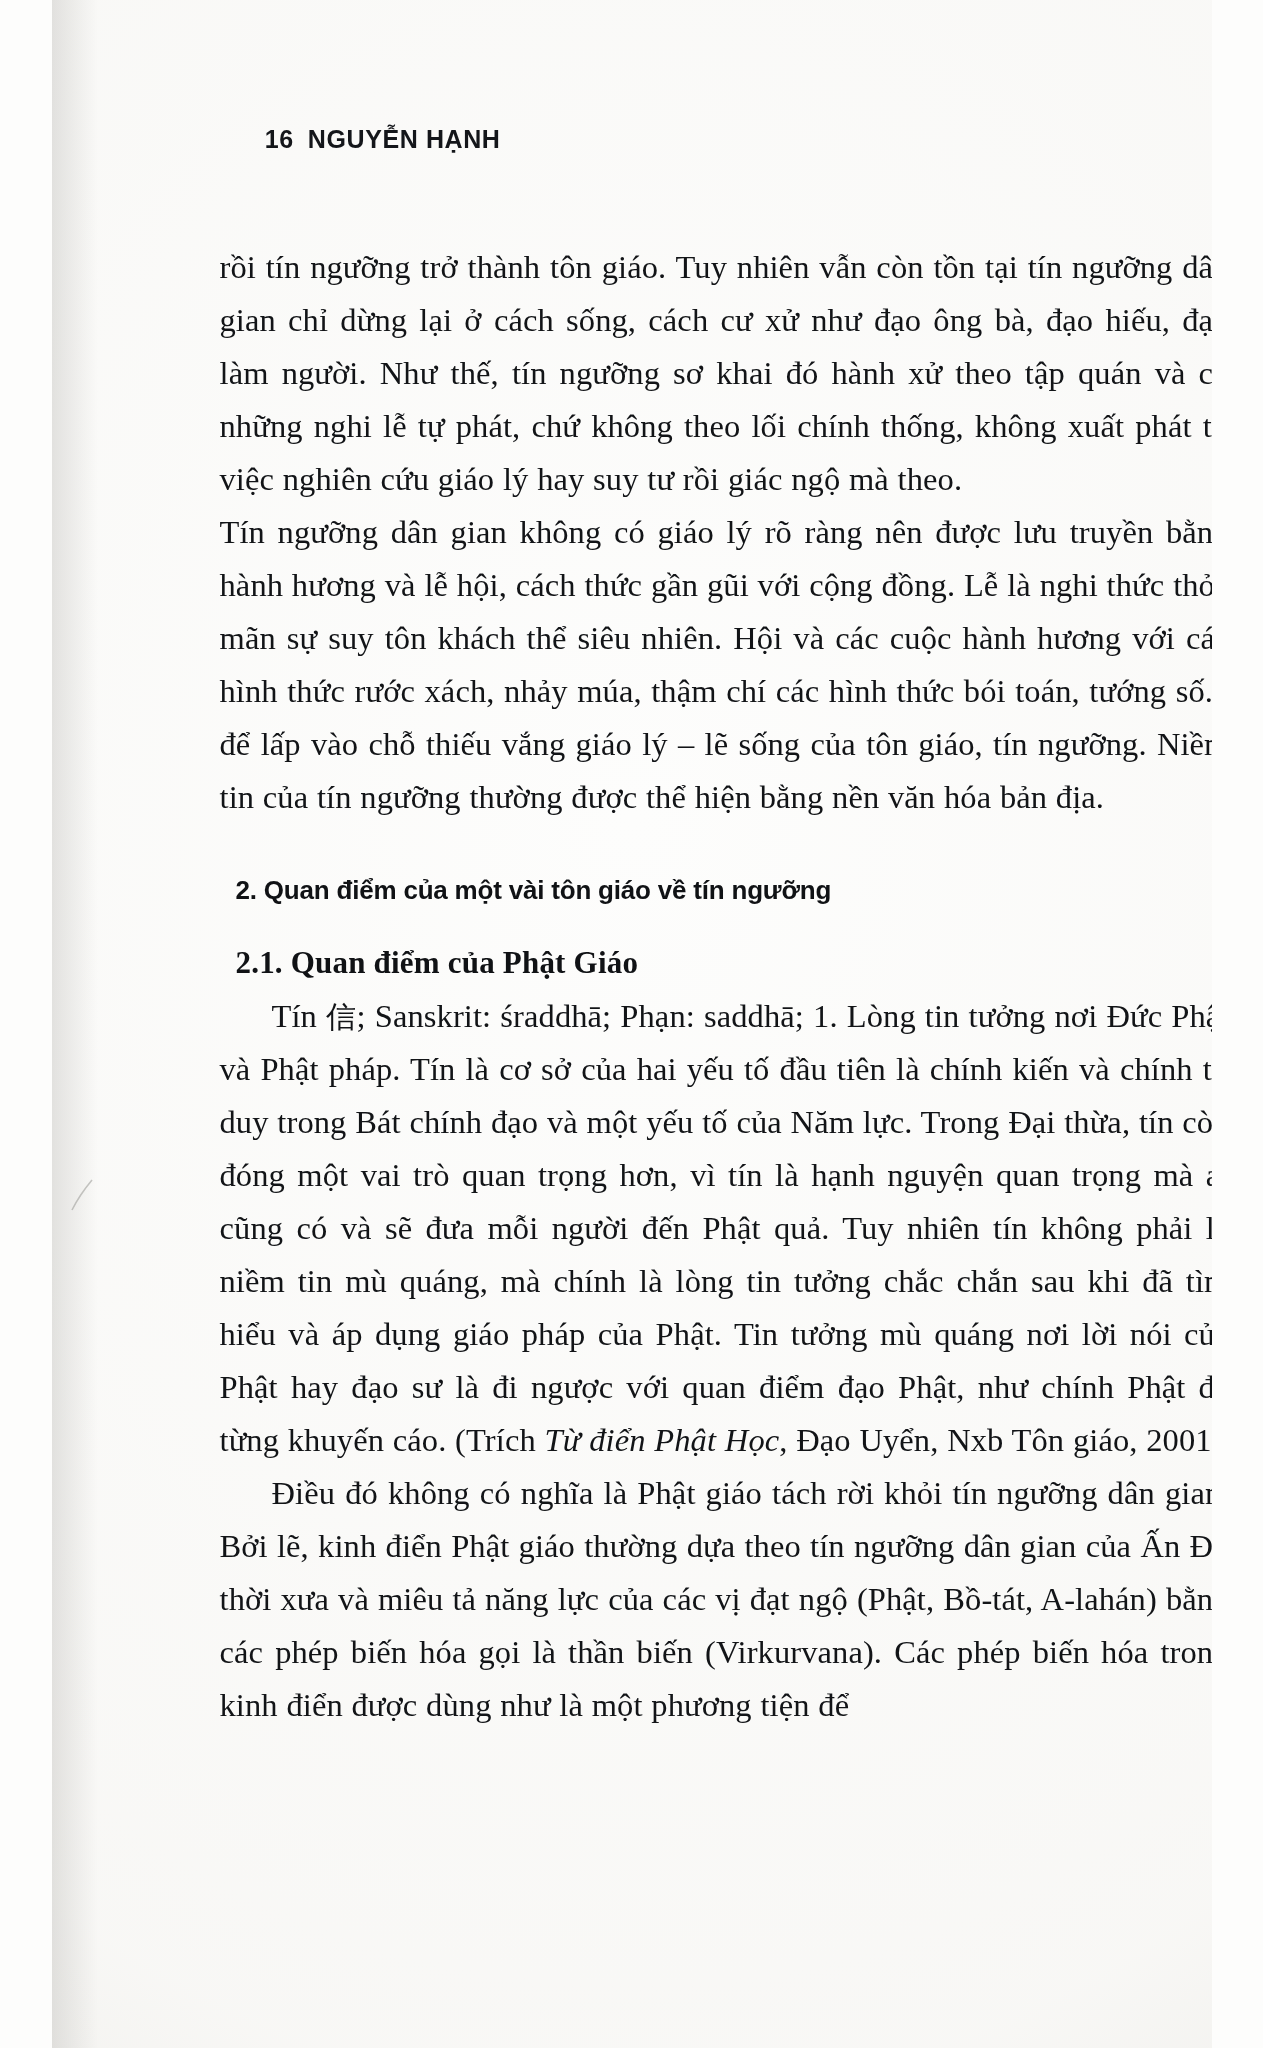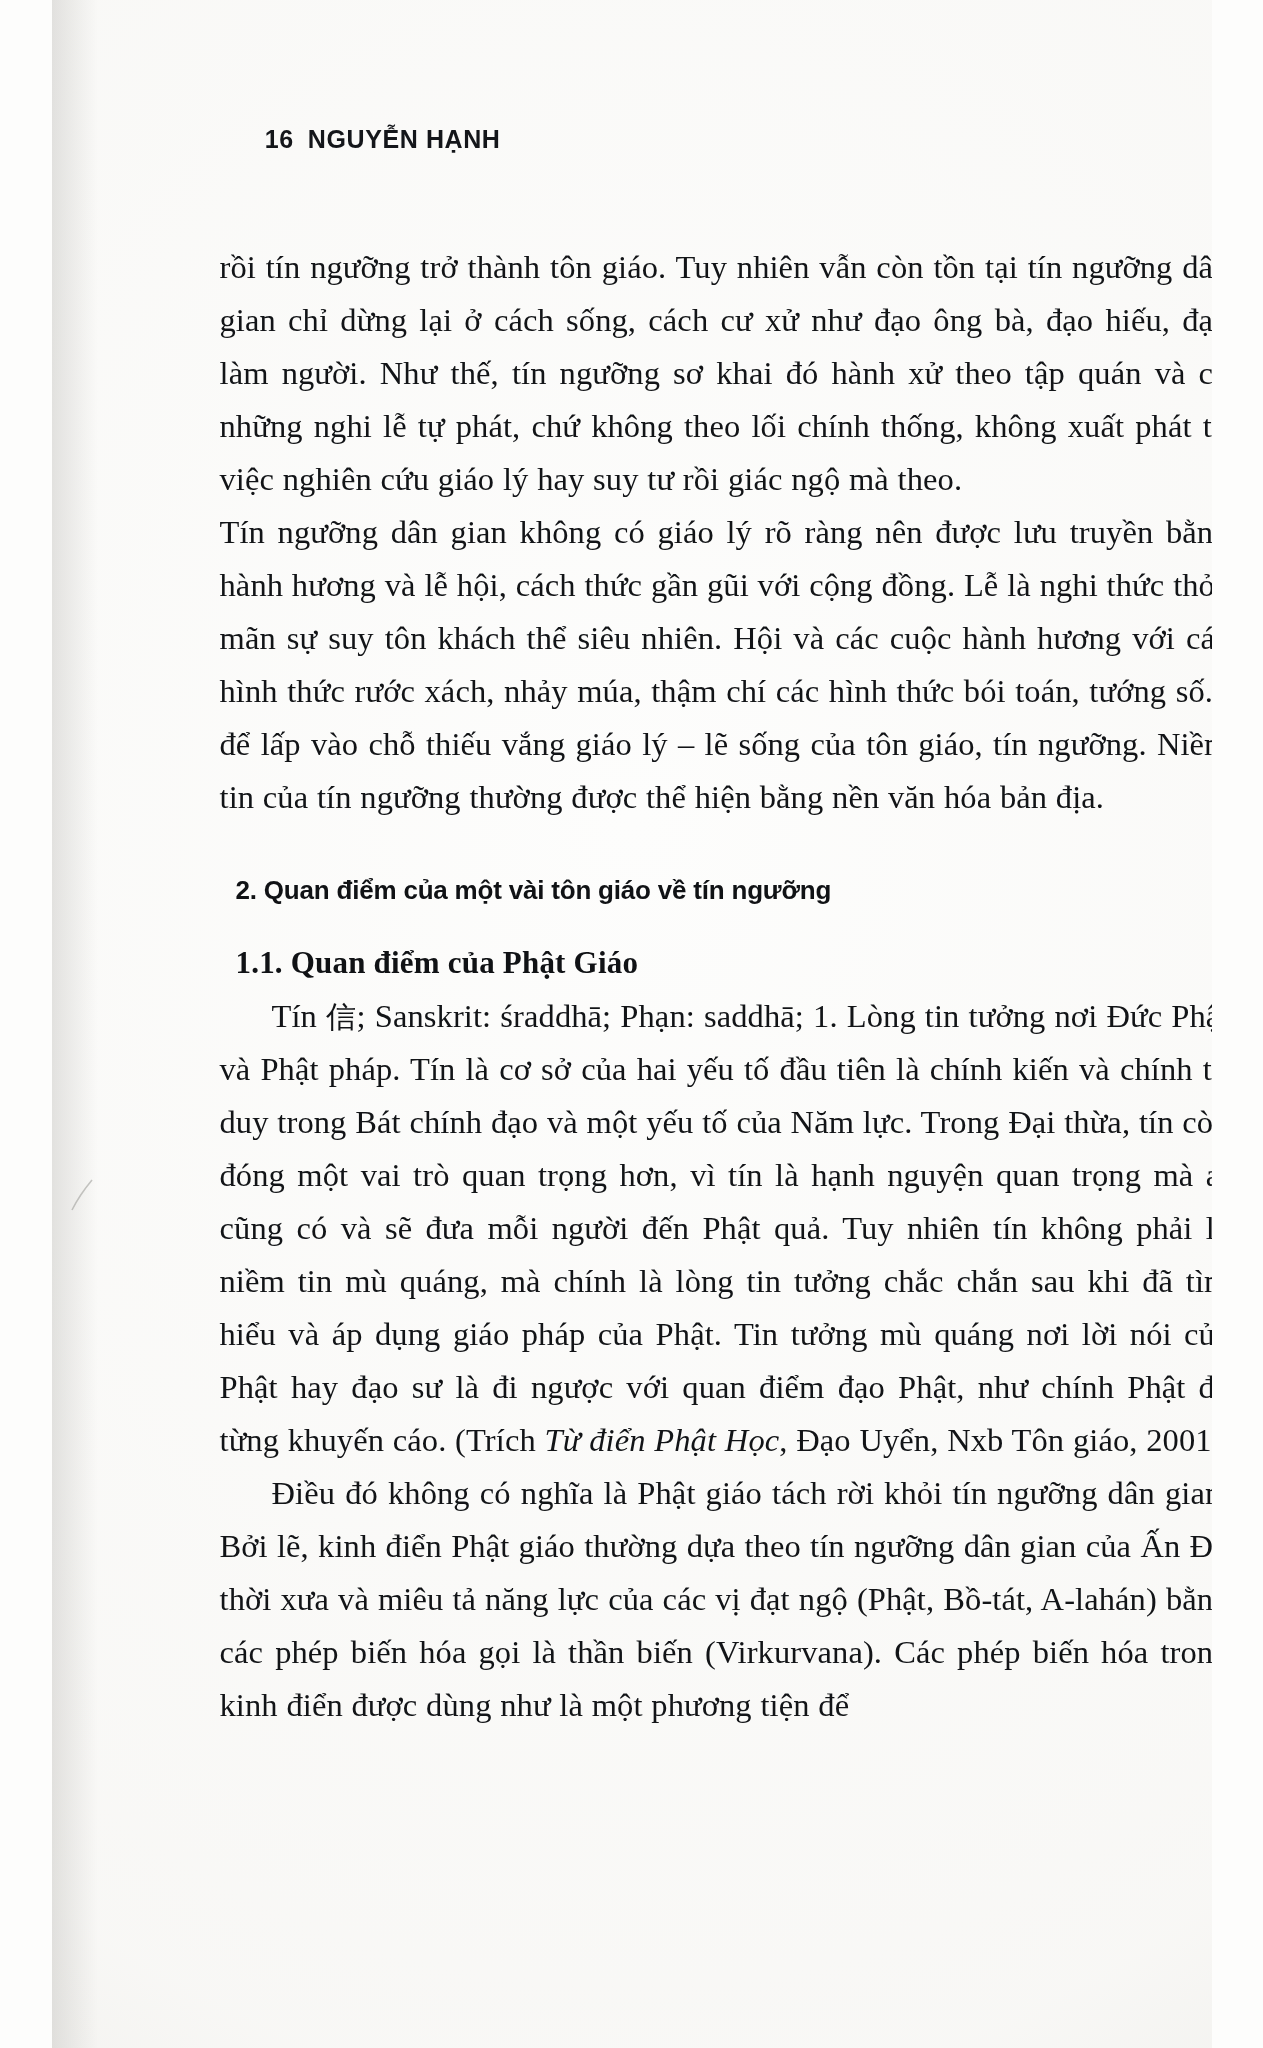--- a/index.html
+++ b/index.html
@@ -129,21 +129,21 @@
     </div>
 
     <div class="body-block">
 
       <p class="para">rồi tín ngưỡng trở thành tôn giáo. Tuy nhiên vẫn còn tồn tại tín ngưỡng dân gian chỉ dừng lại ở cách sống, cách cư xử như đạo ông bà, đạo hiếu, đạo làm người. Như thế, tín ngưỡng sơ khai đó hành xử theo tập quán và có những nghi lễ tự phát, chứ không theo lối chính thống, không xuất phát từ việc nghiên cứu giáo lý hay suy tư rồi giác ngộ mà theo.</p>
 
       <p class="para">Tín ngưỡng dân gian không có giáo lý rõ ràng nên được lưu truyền bằng hành hương và lễ hội, cách thức gần gũi với cộng đồng. Lễ là nghi thức thỏa mãn sự suy tôn khách thể siêu nhiên. Hội và các cuộc hành hương với các hình thức rước xách, nhảy múa, thậm chí các hình thức bói toán, tướng số... để lấp vào chỗ thiếu vắng giáo lý – lẽ sống của tôn giáo, tín ngưỡng. Niềm tin của tín ngưỡng thường được thể hiện bằng nền văn hóa bản địa.</p>
 
       <h2 class="section-title">2. Quan điểm của một vài tôn giáo về tín ngưỡng</h2>
 
-      <h3 class="subsection-title">1.1. Quan điểm của Phật Giáo</h3>
+      <h3 class="subsection-title">2.1. Quan điểm của Phật Giáo</h3>
 
       <p class="para indent"><span>Tín </span><span class="han">信</span><span>; Sanskrit: śraddhā; Phạn: saddhā; 1. Lòng tin tưởng nơi Đức Phật và Phật pháp. Tín là cơ sở của hai yếu tố đầu tiên là chính kiến và chính tư duy trong Bát chính đạo và một yếu tố của Năm lực. Trong Đại thừa, tín còn đóng một vai trò quan trọng hơn, vì tín là hạnh nguyện quan trọng mà ai cũng có và sẽ đưa mỗi người đến Phật quả. Tuy nhiên tín không phải là niềm tin mù quáng, mà chính là lòng tin tưởng chắc chắn sau khi đã tìm hiểu và áp dụng giáo pháp của Phật. Tin tưởng mù quáng nơi lời nói của Phật hay đạo sư là đi ngược với quan điểm đạo Phật, như chính Phật đã từng khuyến cáo. (Trích </span><em class="title-italic">Từ điển Phật Học</em><span>, Đạo Uyển, Nxb Tôn giáo, 2001)</span></p>
 
       <p class="para indent">Điều đó không có nghĩa là Phật giáo tách rời khỏi tín ngưỡng dân gian. Bởi lẽ, kinh điển Phật giáo thường dựa theo tín ngưỡng dân gian của Ấn Độ thời xưa và miêu tả năng lực của các vị đạt ngộ (Phật, Bồ-tát, A-lahán) bằng các phép biến hóa gọi là thần biến (Virkurvana). Các phép biến hóa trong kinh điển được dùng như là một phương tiện để</p>
 
     </div>
   </div>
 </div>
 
 </body></html>

